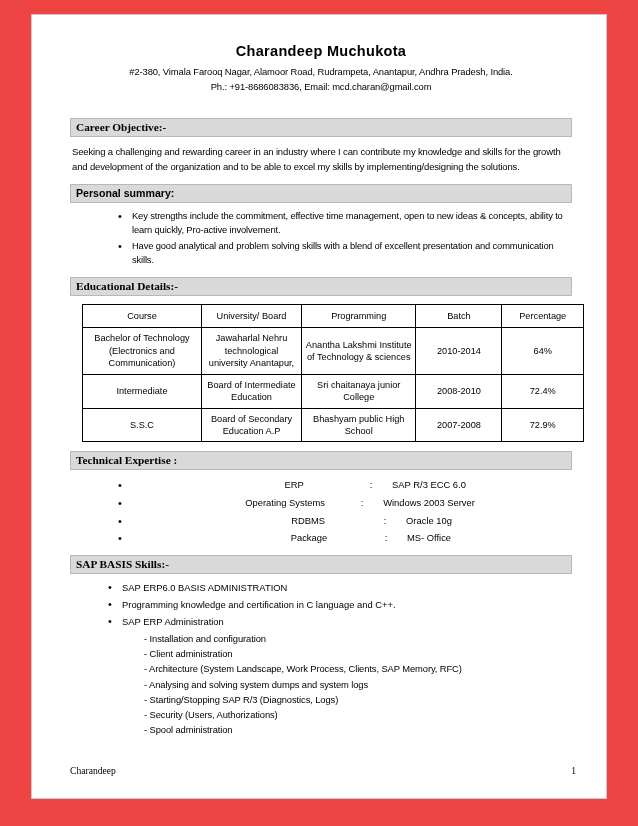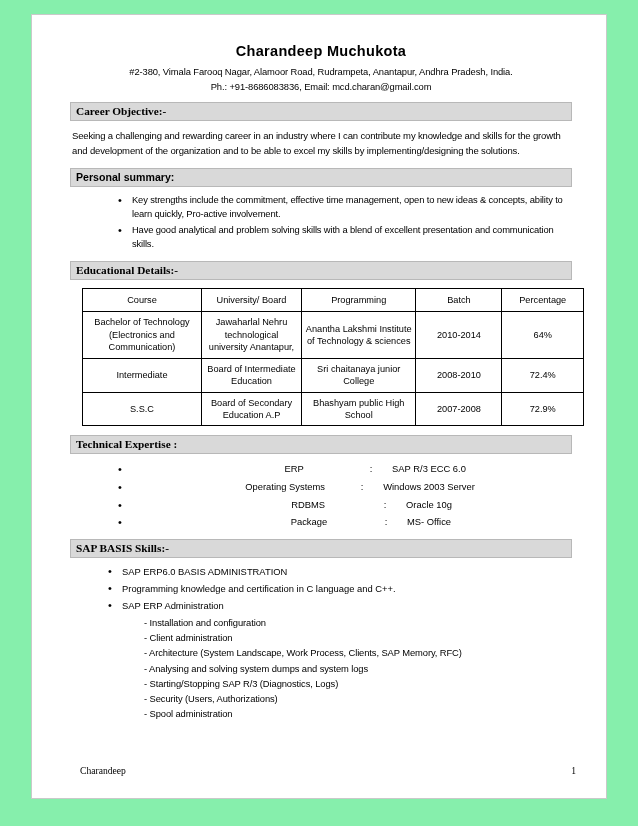--- a/index.html
+++ b/index.html
@@ -10,21 +10,21 @@
   body {
     font-family: "Liberation Sans", sans-serif;
     width: 638px;
     height: 826px;
     overflow: hidden;
   }
   .page {
     position: relative;
     width: 638px;
     height: 826px;
-    background: #86efac;
+    background: #ef4444;
     box-sizing: border-box;
   }
   .sheet {
     position: absolute;
     left: 31px;
     top: 14px;
     width: 576px;
     height: 785px;
     border: 1px solid #c9c9c9;
     background: #ffffff;
@@ -46,21 +46,21 @@
     color: #000;
     margin: 0 0 7px 0;
   }
   .addr, .contact {
     text-align: center;
     font-size: 9.4px;
     color: #000;
     margin: 0 0 4px 0;
     letter-spacing: -0.1px;
   }
-  .contact { margin-bottom: 10px; }
+  .contact { margin-bottom: 26px; }
 
   
   .secbar {
     background: #d9d9d9;
     border: 0.6px solid #b8b8b8;
     font-family: "Liberation Serif", serif;
     font-weight: bold;
     font-size: 11.3px;
     padding: 2px 5px 3px 5px;
     color: #000;
@@ -183,21 +183,21 @@
     font-size: 9.4px;
     line-height: 1.62;
     padding-left: 22px;
     color: #000;
     letter-spacing: -0.1px;
   }
 
   
   .footer {
     position: absolute;
-    left: 48px;
+    left: 38px;
     right: 30px;
     bottom: 22px;
     font-family: "Liberation Serif", serif;
     font-size: 9.6px;
     color: #000;
     display: flex;
     justify-content: space-between;
   }
 </style>
 </head>

